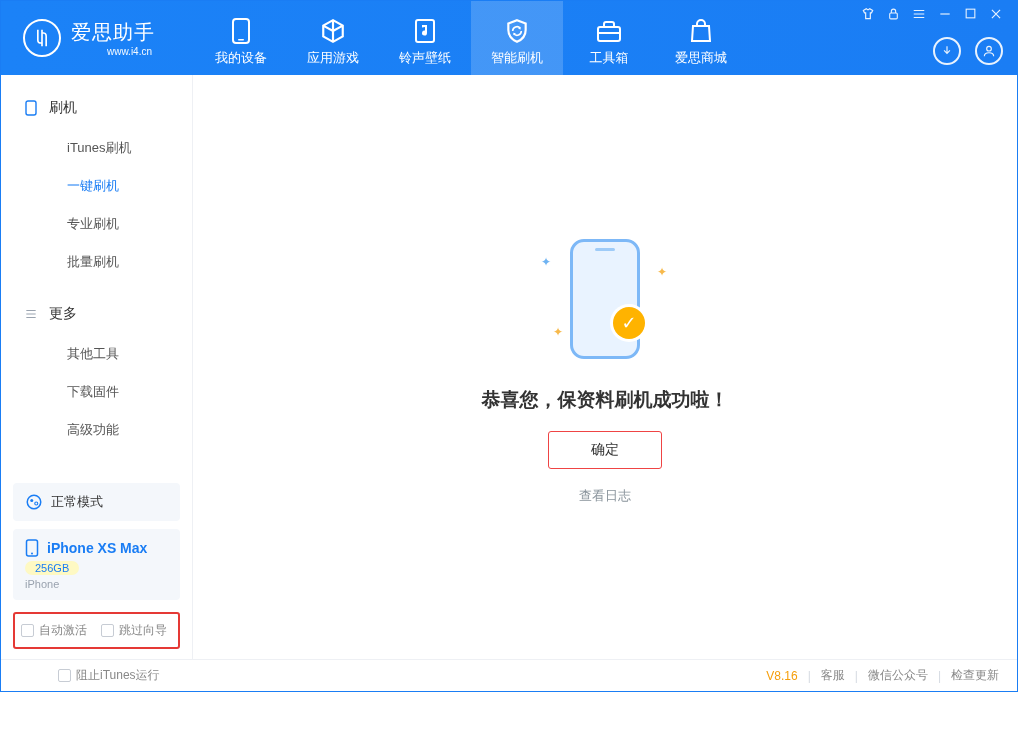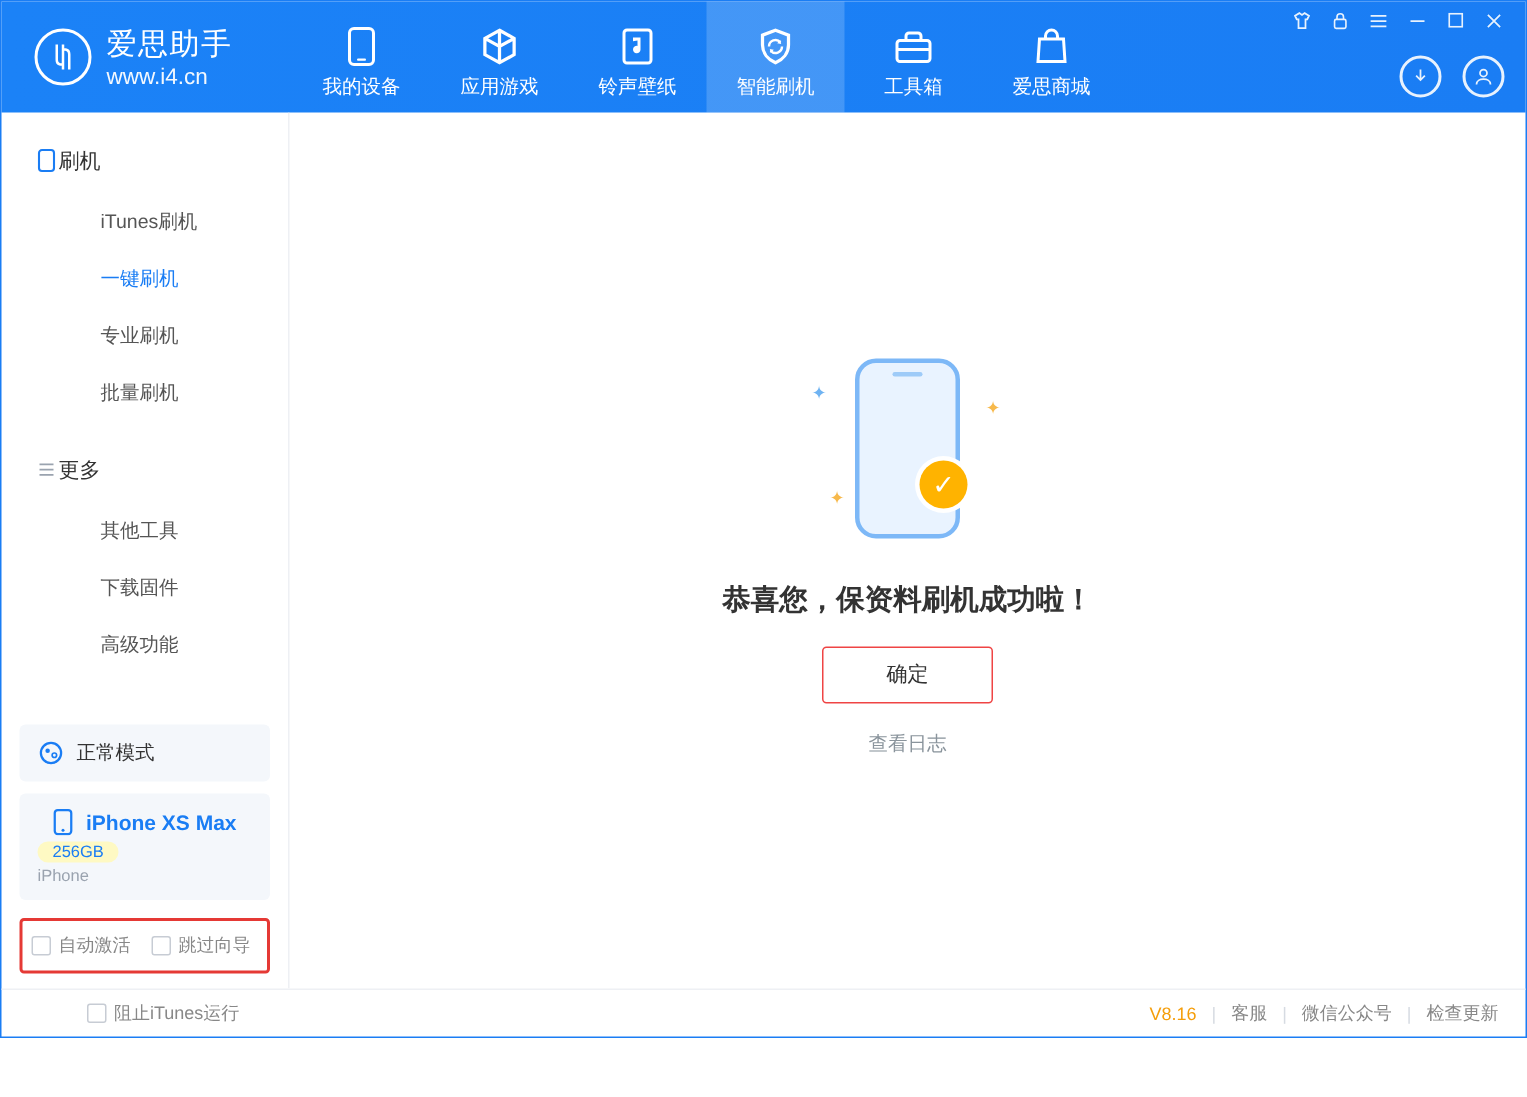--- a/index.html
+++ b/index.html
@@ -3,42 +3,42 @@
 <meta charset="utf-8">
 <style>
 * { margin: 0; padding: 0; box-sizing: border-box; font-family: "Microsoft YaHei", "PingFang SC", sans-serif; }
 body { background: #fff; }
 .window { width: 1018px; height: 692px; border: 1px solid #1a7df4; display: flex; flex-direction: column; background: #fff; margin: 0 auto; }
 .titlebar { height: 74px; background: linear-gradient(90deg, #1b82f7 0%, #1a7df4 100%); display: flex; align-items: center; color: #fff; padding: 0 14px 0 22px; }
 .logo-area { display: flex; align-items: center; margin-right: 40px; }
 .logo-circle { width: 38px; height: 38px; border: 2.5px solid #fff; border-radius: 50%; display: flex; align-items: center; justify-content: center; color: #fff; font-weight: bold; font-size: 22px; margin-right: 10px; }
 .logo-text { display: flex; flex-direction: column; }
 .logo-title { font-size: 20px; letter-spacing: 1px; font-weight: 500; }
-.logo-sub { font-size: 15px; opacity: .95; }
+.logo-sub { font-size: 10px; opacity: .95; margin-left: 36px; }
 .navs { display: flex; height: 100%; }
 .nav-item { width: 92px; height: 100%; display: flex; flex-direction: column; align-items: center; justify-content: flex-end; padding-bottom: 8px; cursor: pointer; font-size: 13px; gap: 4px; }
 .nav-item.active { background: rgba(255,255,255,.18); }
 .nav-icon { width: 28px; height: 28px; display: flex; align-items: center; justify-content: center; }
 .title-right { margin-left: auto; display: flex; flex-direction: column; align-items: flex-end; height: 100%; justify-content: space-between; padding: 6px 0 10px; }
 .win-ctrls { display: flex; gap: 12px; font-size: 13px; opacity: .9; }
 .win-ctrls span { cursor: pointer; }
 .right-icons { display: flex; gap: 14px; align-items: center; }
 .circle-btn { width: 28px; height: 28px; border: 2px solid #fff; border-radius: 50%; display: flex; align-items: center; justify-content: center; cursor: pointer; opacity: .9; }
 .body { flex: 1; display: flex; overflow: hidden; }
 .sidebar { width: 192px; border-right: 1px solid #eef0f4; display: flex; flex-direction: column; }
 .side-section { padding-top: 18px; }
-.side-head { display: flex; align-items: flex-start; padding: 6px 22px; font-size: 14px; color: #333; }
+.side-head { display: flex; align-items: center; gap: 10px; padding: 6px 22px; font-size: 14px; color: #333; }
 .side-head .hicon { width: 16px; height: 16px; display: flex; align-items: center; justify-content: center; }
 .side-items { padding-top: 6px; padding-left: 14px; }
 .side-item { padding: 10px 22px 10px 52px; font-size: 13px; color: #555; cursor: pointer; }
 .side-item.active { color: #1a7df4; }
 .side-bottom { margin-top: auto; }
 .device-card { margin: 8px 12px; background: #f4f7fb; border-radius: 4px; padding: 10px 12px; font-size: 13px; color: #333; display: flex; align-items: center; gap: 8px; }
 .device-card2 { margin: 4px 12px 12px; background: #f4f7fb; border-radius: 4px; padding: 10px 12px; font-size: 13px; }
-.device-name { color: #1a7df4; font-weight: 600; font-size: 14px; display: flex; align-items: center; gap: 8px; justify-content: center; }
+.device-name { color: #1a7df4; font-weight: 600; font-size: 14px; display: flex; align-items: center; gap: 8px; }
 .badge { display: inline-block; background: #fef9c3; color: #1a7df4; border-radius: 10px; padding: 1px 10px; font-size: 11px; margin-top: 4px; }
 .device-type { color: #9aa3af; font-size: 11px; margin-top: 3px; }
 .redbox { margin: 0 12px 10px; border: 2px solid #e53935; border-radius: 3px; padding: 8px 6px; display: flex; gap: 14px; align-items: center; }
 .chk { display: flex; align-items: center; gap: 5px; font-size: 12px; color: #888; cursor: pointer; }
 .chkbox { width: 13px; height: 13px; border: 1px solid #c7ccd4; border-radius: 2px; display: inline-block; }
 .main { flex: 1; display: flex; flex-direction: column; align-items: center; justify-content: center; gap: 18px; }
 .phone-illus { position: relative; width: 160px; height: 140px; display: flex; align-items: center; justify-content: center; }
 .phone { width: 70px; height: 120px; border: 3px solid #7db8f7; border-radius: 14px; background: #e9f3ff; position: relative; }
 .phone::before { content: ""; position: absolute; top: 6px; left: 50%; transform: translateX(-50%); width: 20px; height: 3px; background: #9ecbf8; border-radius: 3px; }
 .check-badge { position: absolute; right: 40px; bottom: 30px; width: 32px; height: 32px; background: #ffb300; border-radius: 50%; display: flex; align-items: center; justify-content: center; color: #fff; font-size: 18px; box-shadow: 0 0 0 3px #fff; }

